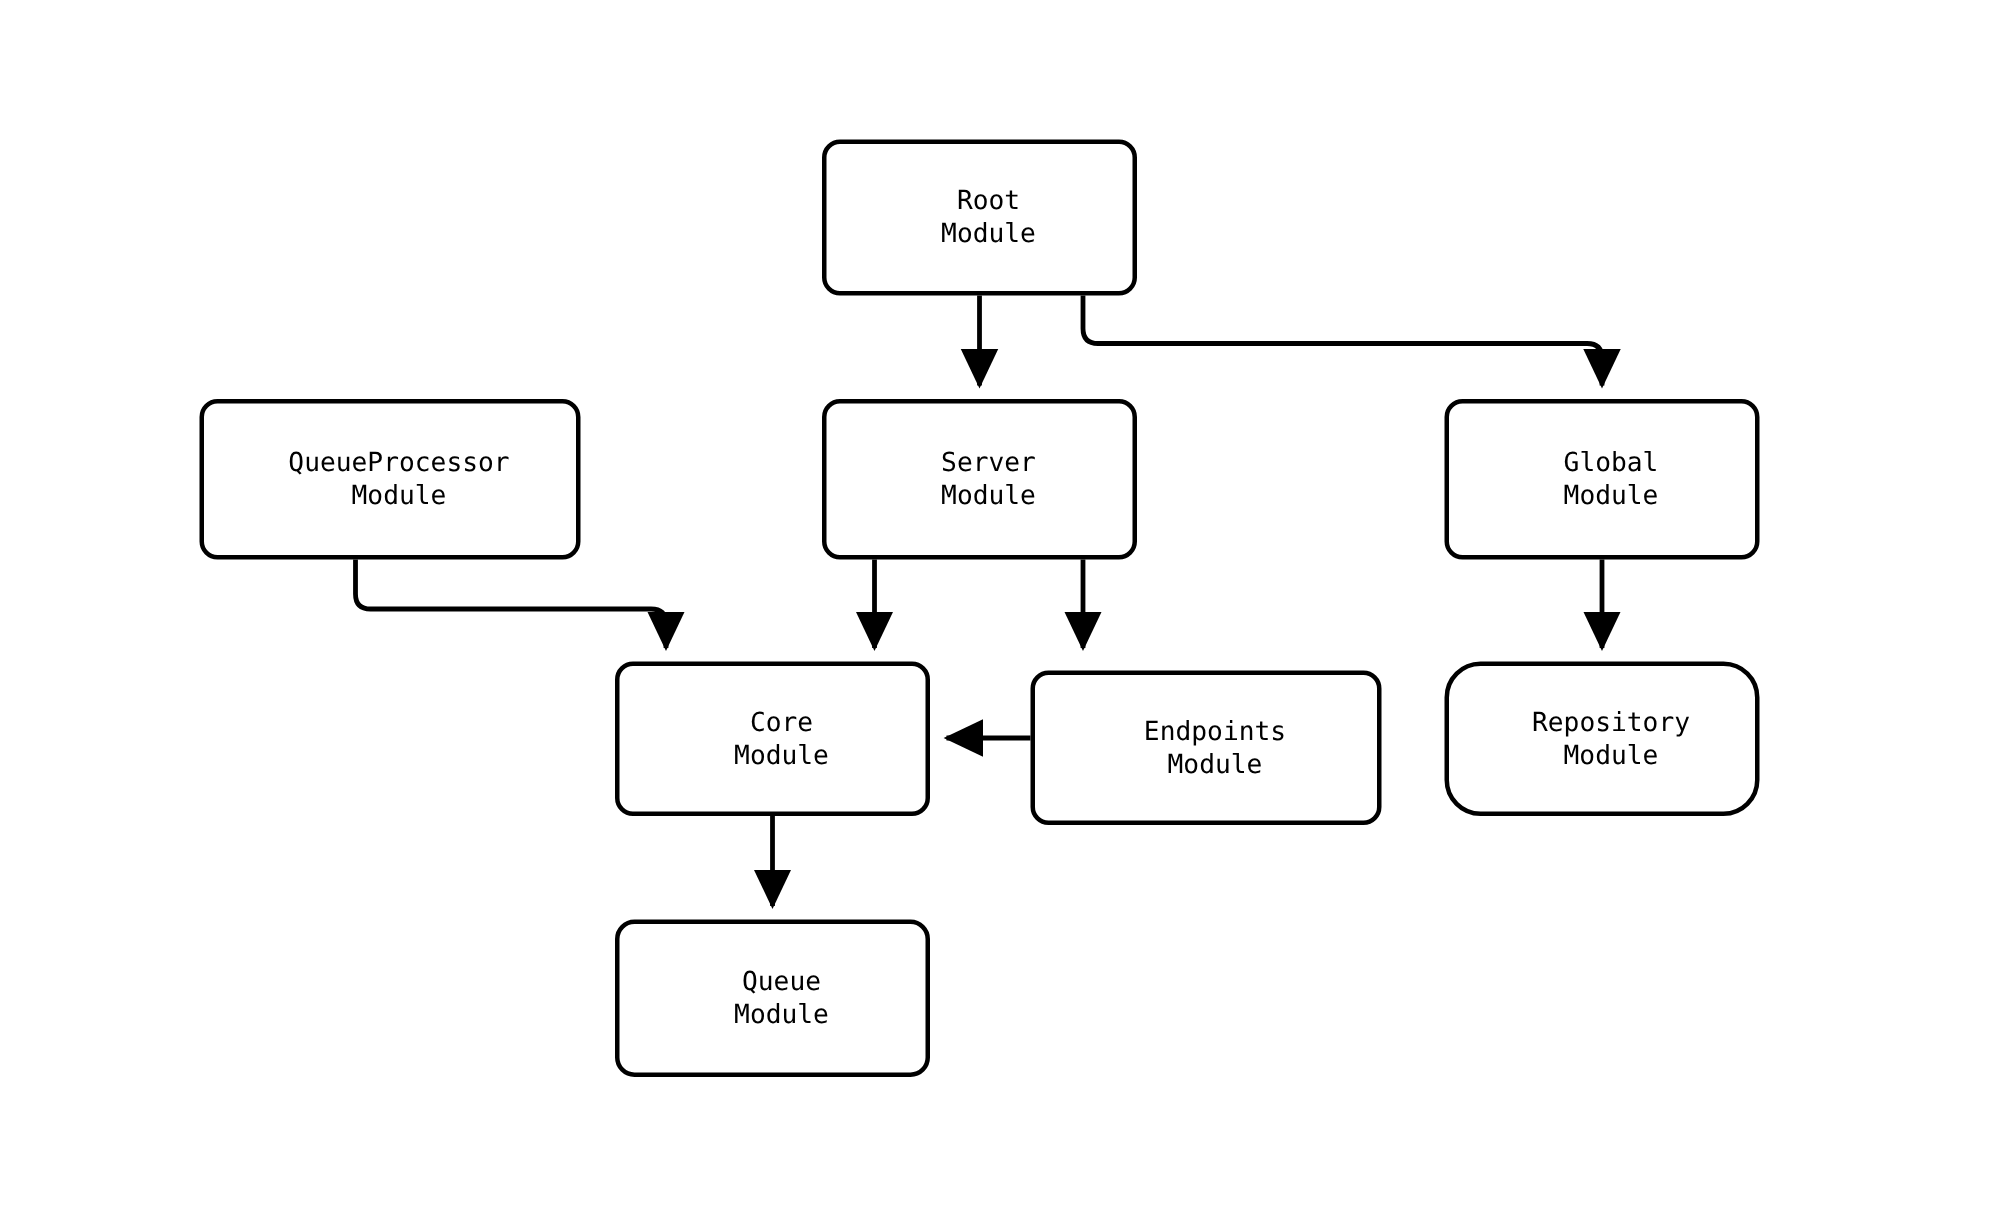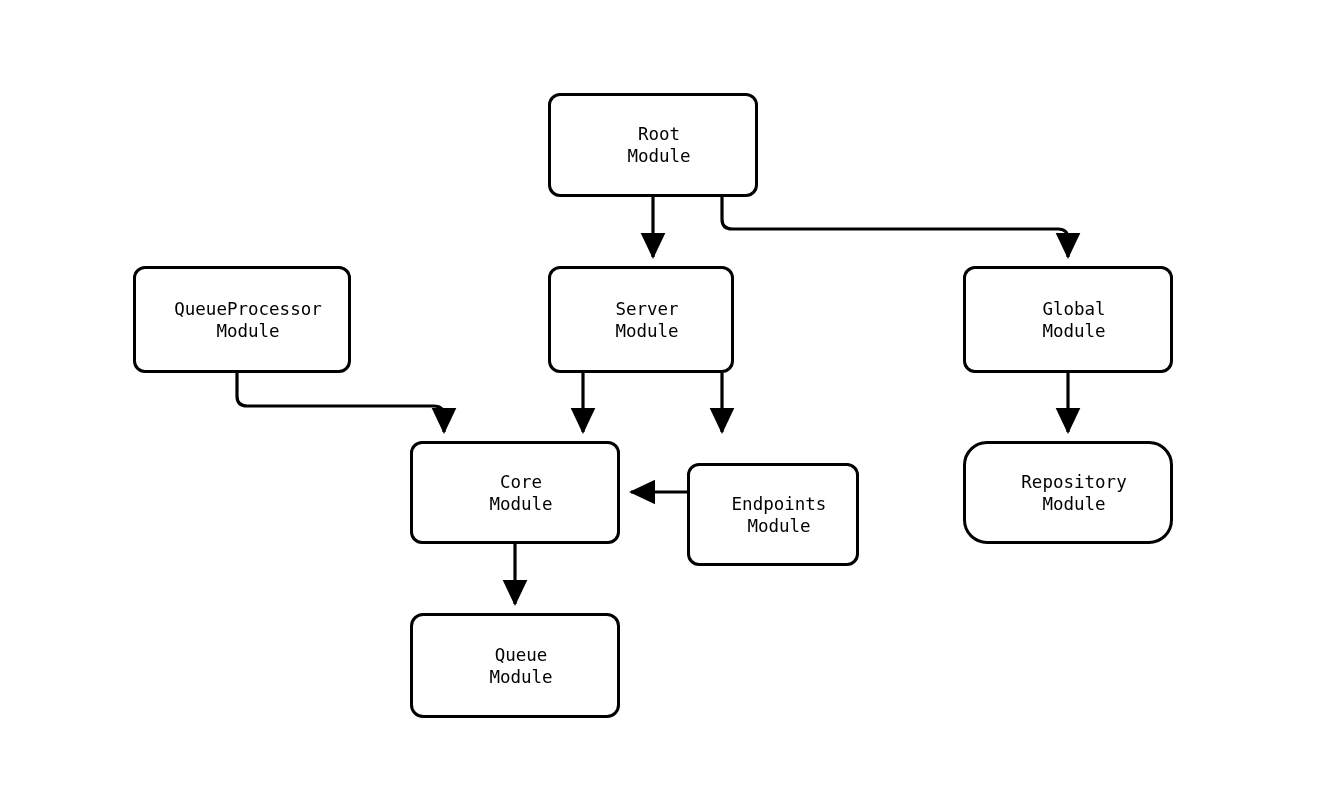--- a/index.html
+++ b/index.html
@@ -78,41 +78,41 @@
 
       <path d="M 515 544 L 515 604" marker-end="url(#arrowhead)"></path>
     </g>
   </svg>
 
   <div class="node" style="left:548px; top:93px; width:210px; height:104px;">
     <div class="node-label">Root
 Module</div>
   </div>
 
-  <div class="node" style="left:133px; top:266px; width:218px; height:107px;">
+  <div class="node" style="left:133px; top:266px; width:254px; height:107px;">
     <div class="node-label">QueueProcessor
 Module</div>
   </div>
 
-  <div class="node" style="left:548px; top:266px; width:186px; height:107px;">
+  <div class="node" style="left:548px; top:266px; width:210px; height:107px;">
     <div class="node-label">Server
 Module</div>
   </div>
 
   <div class="node" style="left:963px; top:266px; width:210px; height:107px;align-items:center;">
     <div class="node-label">Global
 Module</div>
   </div>
 
   <div class="node" style="left:410px; top:441px; width:210px; height:103px;">
     <div class="node-label">Core
 Module</div>
   </div>
 
-  <div class="node" style="left:687px; top:463px; width:172px; height:103px;">
+  <div class="node" style="left:687px; top:447px; width:234px; height:103px;">
     <div class="node-label">Endpoints
 Module</div>
   </div>
 
   <div class="node" style="left:963px; top:441px; width:210px; height:103px;border-radius:24px;">
     <div class="node-label">Repository
 Module</div>
   </div>
 
   <div class="node" style="left:410px; top:613px; width:210px; height:105px;border-radius:13px;">

